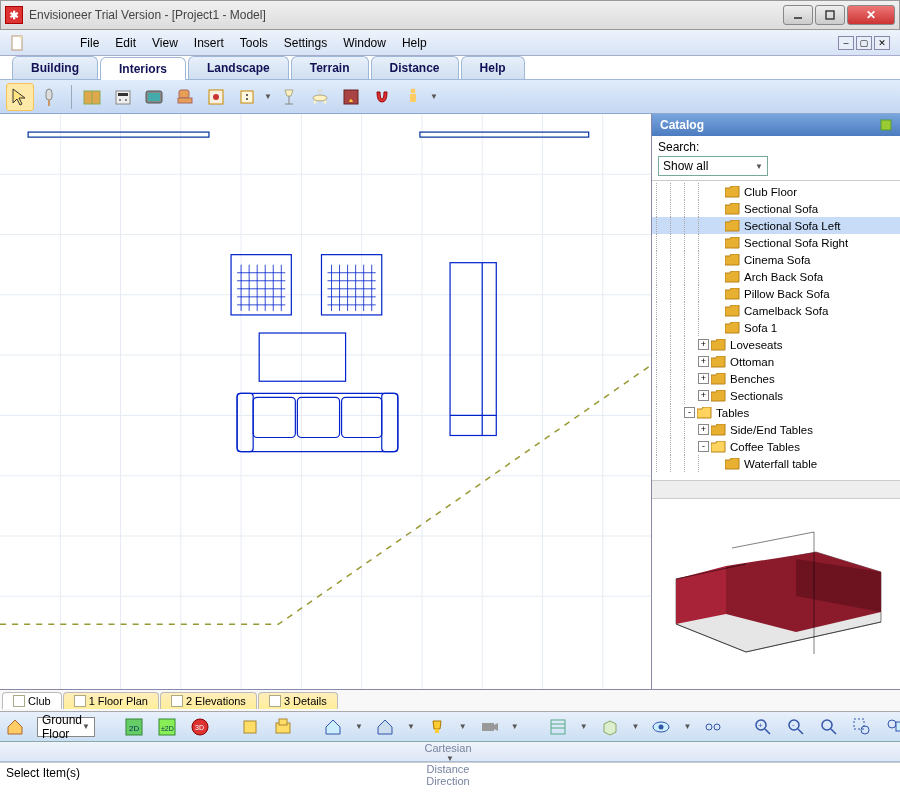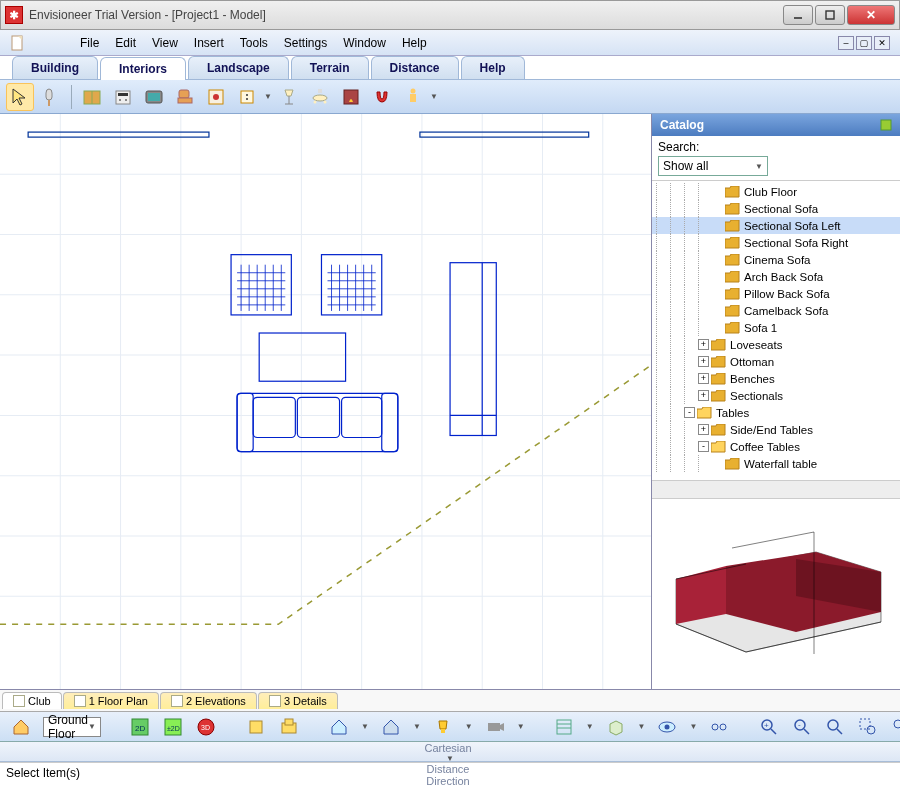--- a/index.html
+++ b/index.html
@@ -57,21 +57,21 @@
 .catalog-preview { flex: 1; border-top: 1px solid #ccc; display: flex; align-items: center; justify-content: center; padding: 8px; }
 .catalog-scroll { height: 18px; border-top: 1px solid #ccc; background: #eee; position: relative; }
 
 
 .doc-tabs { height: 22px; background: #f8f8f8; display: flex; align-items: center; padding-left: 2px; border-bottom: 1px solid #aaa; }
 .doc-tab { padding: 2px 10px; border: 1px solid #bbb; border-bottom: none; background: linear-gradient(#feb, #fe9); margin-right: 1px; border-radius: 4px 4px 0 0; display: flex; align-items: center; gap: 3px; font-size: 11px; }
 .doc-tab.active { background: #fff; }
 .doc-tab .doc-ico { width: 12px; height: 12px; background: #fff; border: 1px solid #aa8; }
 
 
-.lower-bar { height: 30px; background: linear-gradient(#e8f0fb, #ccdff4); border-bottom: 1px solid #8aa; display: flex; align-items: center; padding: 0 10px; gap: 11px; }
+.lower-bar { height: 30px; background: linear-gradient(#e8f0fb, #ccdff4); border-bottom: 1px solid #8aa; display: flex; align-items: center; padding: 0 4px; gap: 11px; }
 .floor-sel { height: 20px; border: 1px solid #888; background: #fff; padding: 0 4px; display: flex; align-items: center; width: 120px; }
 .sm-btn { width: 24px; height: 24px; border: 1px solid transparent; display: flex; align-items: center; justify-content: center; border-radius: 2px; }
 .sm-btn svg { width: 20px; height: 20px; }
 
 
 .readout { height: 20px; background: linear-gradient(#f0f4fb, #dde7f5); display: flex; align-items: center; padding: 0 10px; color: #77839f; font-size: 11px; border-bottom: 1px solid #a8bdd8; flex-direction: column; }
 .readout-label { margin-right: 4px; }
 .readout-gap { width: 80px; }
 
 

